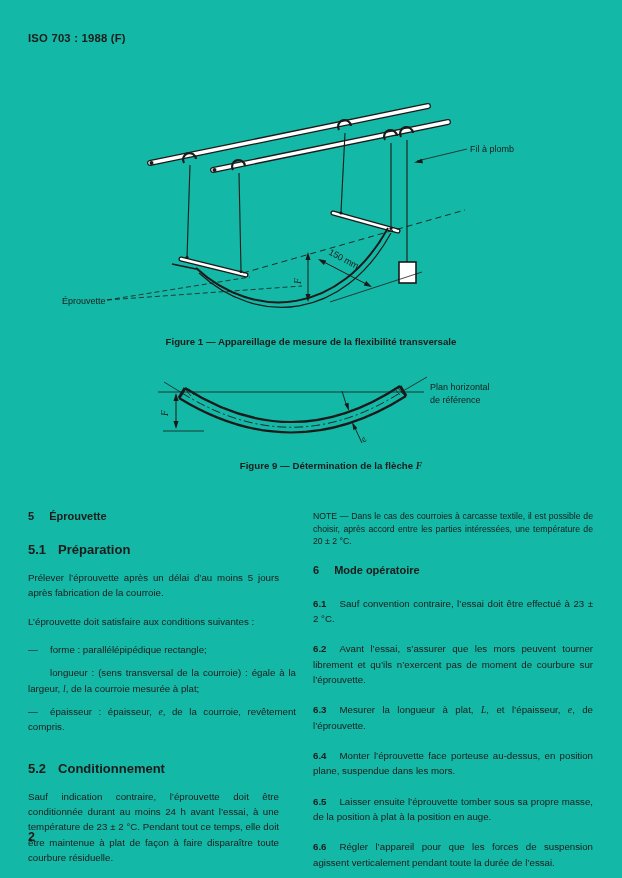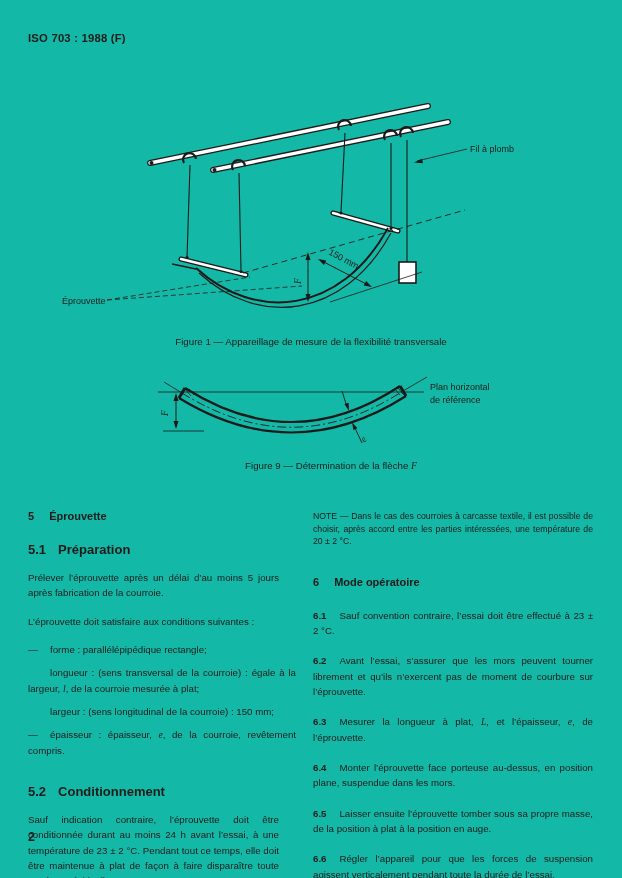--- a/index.html
+++ b/index.html
@@ -4,37 +4,37 @@
 <style>
   html,body{margin:0;padding:0;background:#e8e8e8;}
   .page{
     position:relative;width:622px;height:878px;background:#14b8a6;
     font-family:"Liberation Sans",sans-serif;color:#1b1b1b;overflow:hidden;
   }
   .header{position:absolute;left:28px;top:32px;font-size:11.3px;font-weight:bold;letter-spacing:.2px;}
   svg{position:absolute;left:0;}
   .fig1{top:85px;width:622px;height:250px;}
   .fig2{top:365px;width:622px;height:100px;}
-  .cap{position:absolute;left:0;width:622px;text-align:center;font-size:9.7px;font-weight:normal;}
+  .cap{position:absolute;left:0;width:622px;text-align:center;font-size:9.7px;font-weight:bold;}
   .cap1{top:336px;}
   .cap2{top:460px;padding-left:40px;width:582px;}
   .cap i, .p i, .li i{font-style:italic;font-family:"Liberation Serif",serif;}
   .columns{position:absolute;left:28px;top:510px;width:565px;display:flex;gap:17px;}
   .col{flex:0 0 auto;}
   .colL{width:268px;}
   .colR{width:280px;}
   h2{font-size:11px;font-weight:bold;margin:0 0 20px 0;}
   h2 .ht{margin-left:15px;}
   h3{font-size:13px;font-weight:bold;margin:0 0 13px 0;}
   h3 .ht{margin-left:12px;}
   h3.mt{margin-top:26px;}
   .p{font-size:9.7px;line-height:1.58;text-align:justify;margin:0 17px 13px 0;}
   .li{position:relative;text-indent:22px;margin:0 0 8px 0;}
   .li .dash{position:absolute;left:0;top:0;text-indent:0;}
-  .note{font-size:8.7px;line-height:1.45;text-align:justify;margin:0 0 28px 0;}
+  .note{font-size:8.7px;line-height:1.45;text-align:justify;margin:0 0 16px 0;}
   .clause{margin:0 0 15px 0;}
   .cnum{margin-right:13px;}
   .pagenum{position:absolute;left:28px;top:830px;font-size:12.5px;font-weight:bold;}
   text{fill:#1b1b1b;}
   .lbl{font-size:9px;font-family:"Liberation Sans",sans-serif;}
   .sym{font-size:9.5px;font-style:italic;font-family:"Liberation Serif",serif;}
 </style>
 </head>
 <body>
 
@@ -161,21 +161,20 @@
 
   <div class="columns">
 
     <div class="col colL">
       <h2><span>5</span><span class="ht">Éprouvette</span></h2>
       <h3><span>5.1</span><span class="ht">Préparation</span></h3>
       <p class="p">Prélever l’éprouvette après un délai d’au moins 5 jours après fabrication de la courroie.</p>
       <p class="p">L’éprouvette doit satisfaire aux conditions suivantes :</p>
       <p class="p li"><span class="dash">—</span><span><span>forme : parallélépipédique rectangle;</span></span></p>
       <p class="p li"><span class="dash"></span><span><span>longueur : (sens transversal de la courroie) : égale à la largeur, </span><i>l</i><span>, de la courroie mesurée à plat;</span></span></p>
-      <p class="p li"><span class="dash"></span><span><span>largeur : (sens longitudinal de la courroie) : 150 mm;</span></span></p>
       <p class="p li"><span class="dash">—</span><span><span>épaisseur : épaisseur, </span><i>e</i><span>, de la courroie, revêtement compris.</span></span></p>
       <h3 class="mt"><span>5.2</span><span class="ht">Conditionnement</span></h3>
       <p class="p">Sauf indication contraire, l’éprouvette doit être conditionnée durant au moins 24 h avant l’essai, à une température de 23 ± 2 °C. Pendant tout ce temps, elle doit être maintenue à plat de façon à faire disparaître toute courbure résiduelle.</p>
     </div>
 
     <div class="col colR">
       <p class="note">NOTE — Dans le cas des courroies à carcasse textile, il est possible de choisir, après accord entre les parties intéressées, une température de 20 ± 2 °C.</p>
       <h2><span>6</span><span class="ht">Mode opératoire</span></h2>
       <p class="p clause"><b class="cnum">6.1</b><span><span>Sauf convention contraire, l’essai doit être effectué à 23 ± 2 °C.</span></span></p>
       <p class="p clause"><b class="cnum">6.2</b><span><span>Avant l’essai, s’assurer que les mors peuvent tourner librement et qu’ils n’exercent pas de moment de courbure sur l’éprouvette.</span></span></p>

